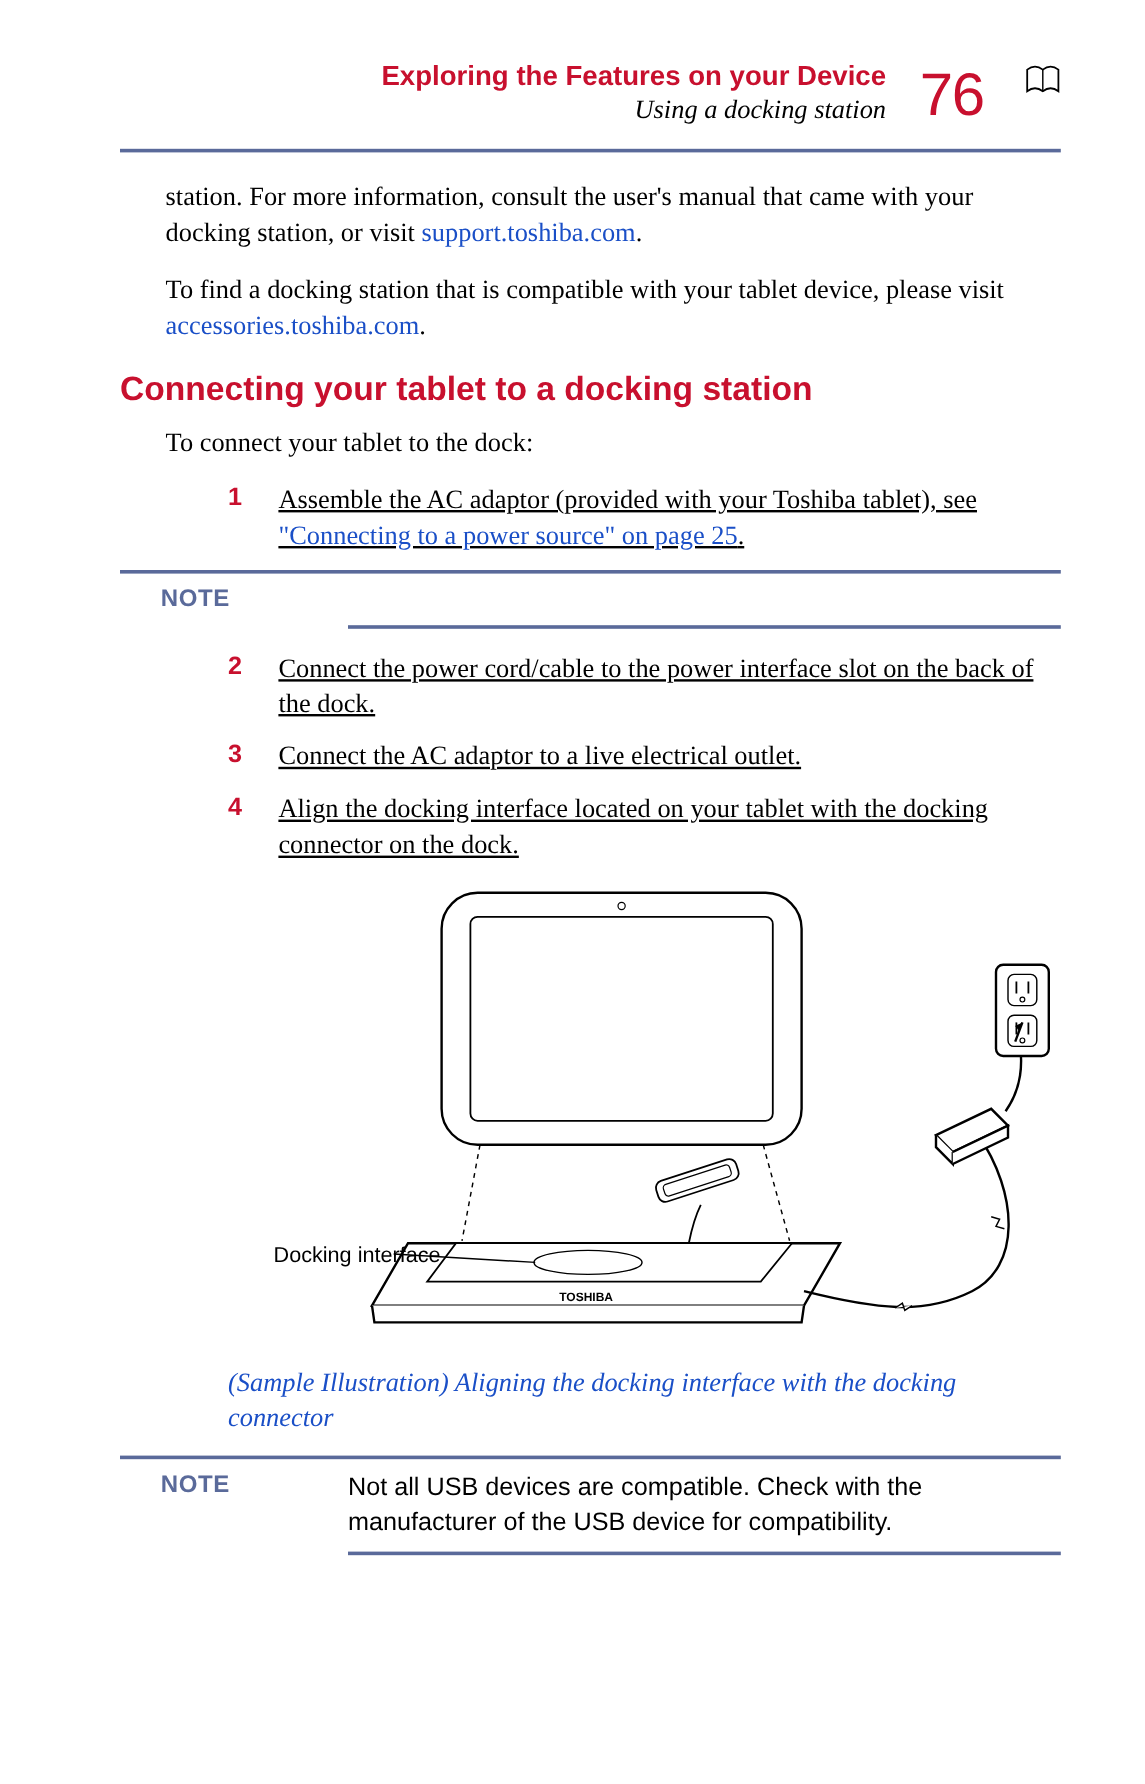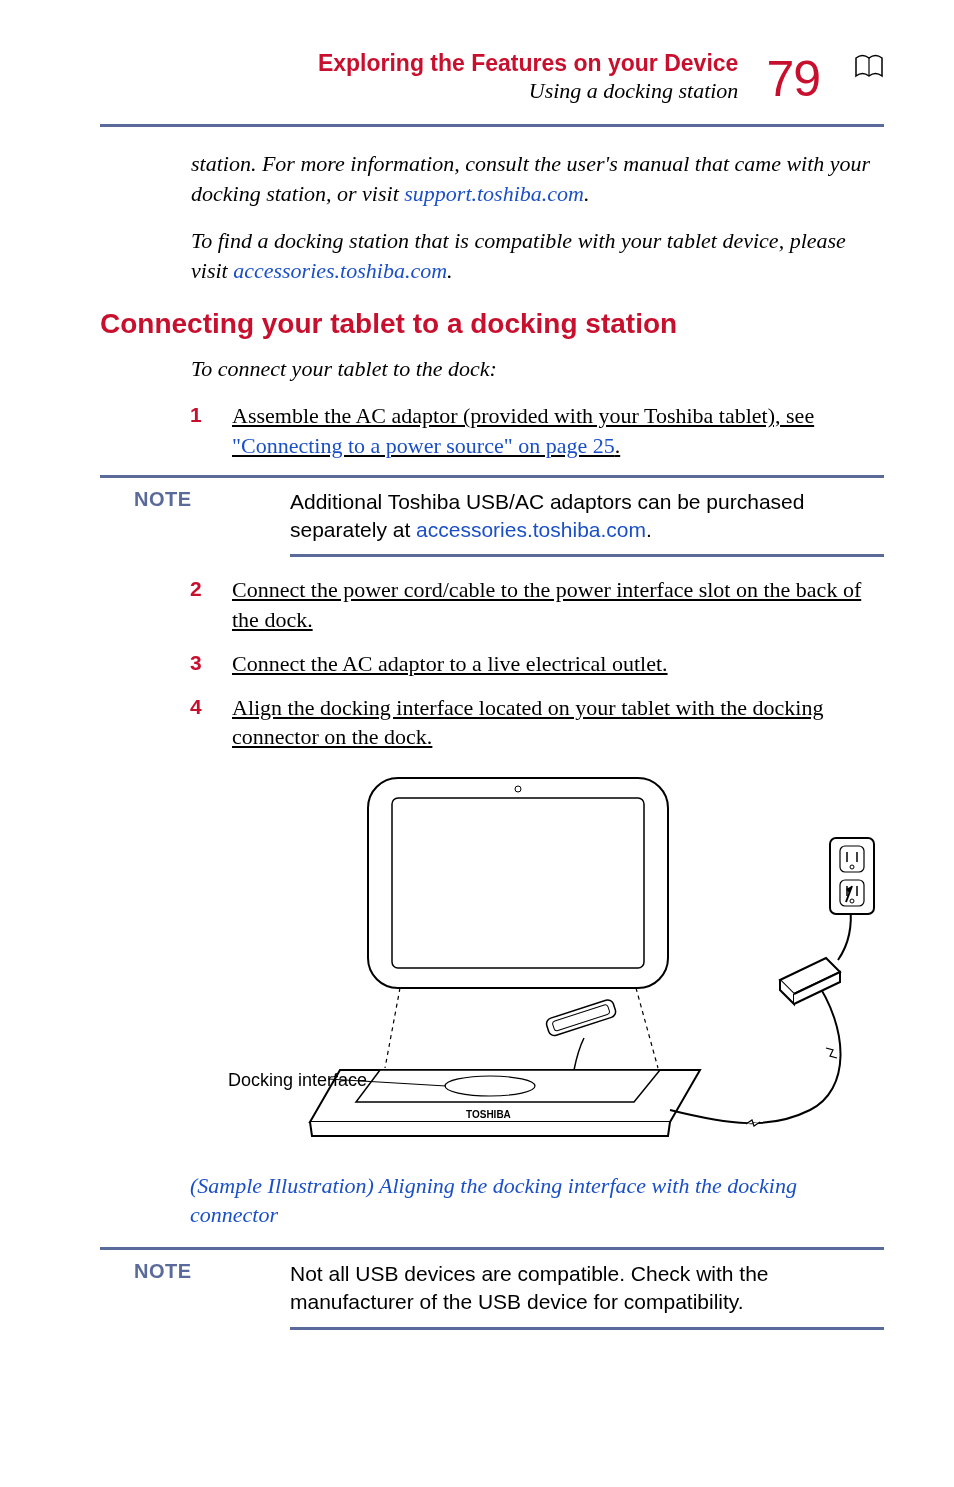--- a/index.html
+++ b/index.html
@@ -46,21 +46,21 @@
     line-height: 1;
     align-self: flex-start;
     margin-top: 4px;
     margin-left: 6px;
   }
   .header-rule {
     border: none;
     border-top: 3px solid #5a6a9a;
     margin: 4px 0 22px 0;
   }
-  .body-text { margin-left: 91px; margin-bottom: 18px; line-height: 1.35; font-style: italic; }
+  .body-text { margin-left: 38px; margin-bottom: 18px; line-height: 1.35; }
   .link { color: #1a4fc7; }
   .heading2 {
     font-family: Arial, Helvetica, sans-serif;
     font-weight: bold;
     font-size: 28px;
     color: #c8102e;
     margin: 22px 0 14px 0;
   }
   .ol-step {
     display: flex;
@@ -128,21 +128,21 @@
   }
 </style>
 </head>
 <body>
 
 <div class="header-row">
   <div class="header-titles">
     <div class="chapter-title">Exploring the Features on your Device</div>
     <div class="section-title-small">Using a docking station</div>
   </div>
-  <div class="page-number">79</div>
+  <div class="page-number">76</div>
   <div class="book-icon">
     <svg width="30" height="28" viewBox="0 0 30 28">
       <path d="M2 4 C6 1 11 1 15 4 C19 1 24 1 28 4 L28 22 C24 19 19 19 15 22 C11 19 6 19 2 22 Z" fill="none" stroke="#000" stroke-width="1.5"></path>
       <line x1="15" y1="4" x2="15" y2="22" stroke="#000" stroke-width="1.2"></line>
     </svg>
   </div>
 </div>
 <hr class="header-rule">
 
 <p class="body-text">
@@ -161,23 +161,20 @@
   <div class="step-num">1</div>
   <div class="step-txt">
     <span>Assemble the AC adaptor (provided with your Toshiba tablet), see </span><span class="link">"Connecting to a power source" on page 25</span><span>.</span>
   </div>
 </div>
 
 <div class="note-block">
   <hr class="note-bar-top">
   <div class="note-row">
     <div class="note-label">NOTE</div>
-    <div class="note-text">
-      <span>Additional Toshiba USB/AC adaptors can be purchased separately at </span><span class="link">accessories.toshiba.com</span><span>.</span>
-    </div>
   </div>
   <hr class="note-bar-bottom">
 </div>
 
 <div class="ol-step">
   <div class="step-num">2</div>
   <div class="step-txt">Connect the power cord/cable to the power interface slot on the back of the dock.</div>
 </div>
 <div class="ol-step">
   <div class="step-num">3</div>

